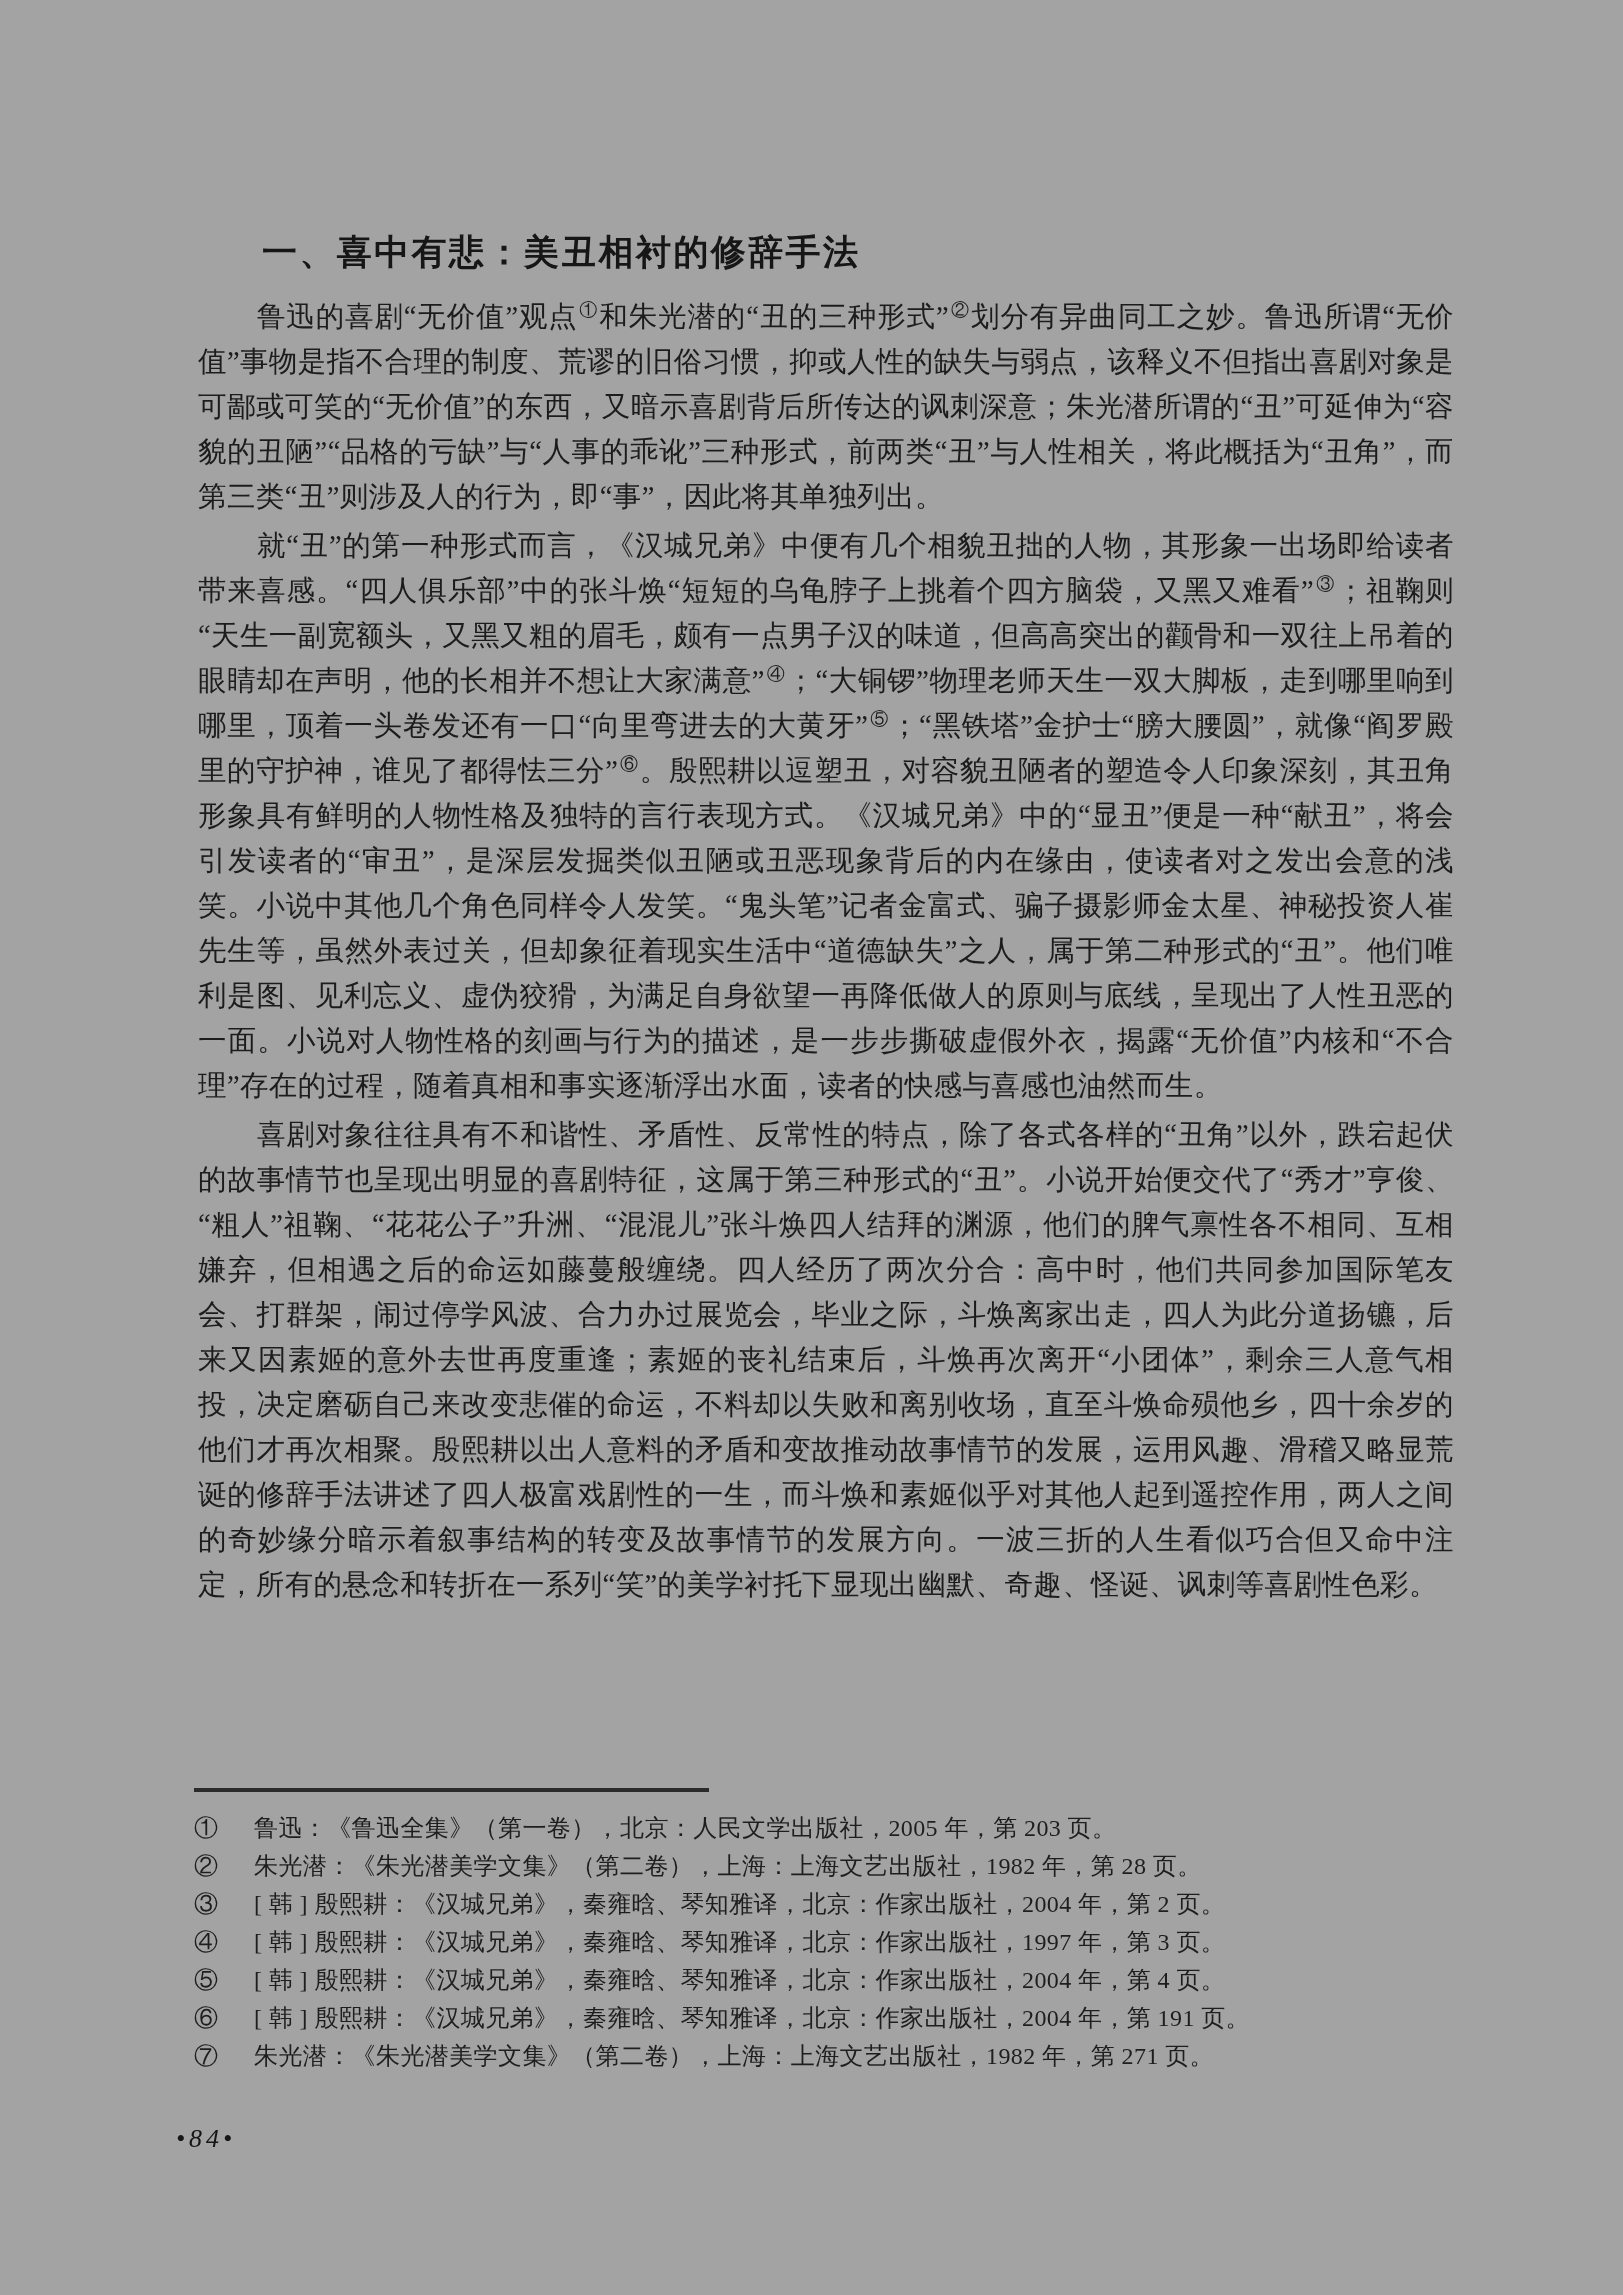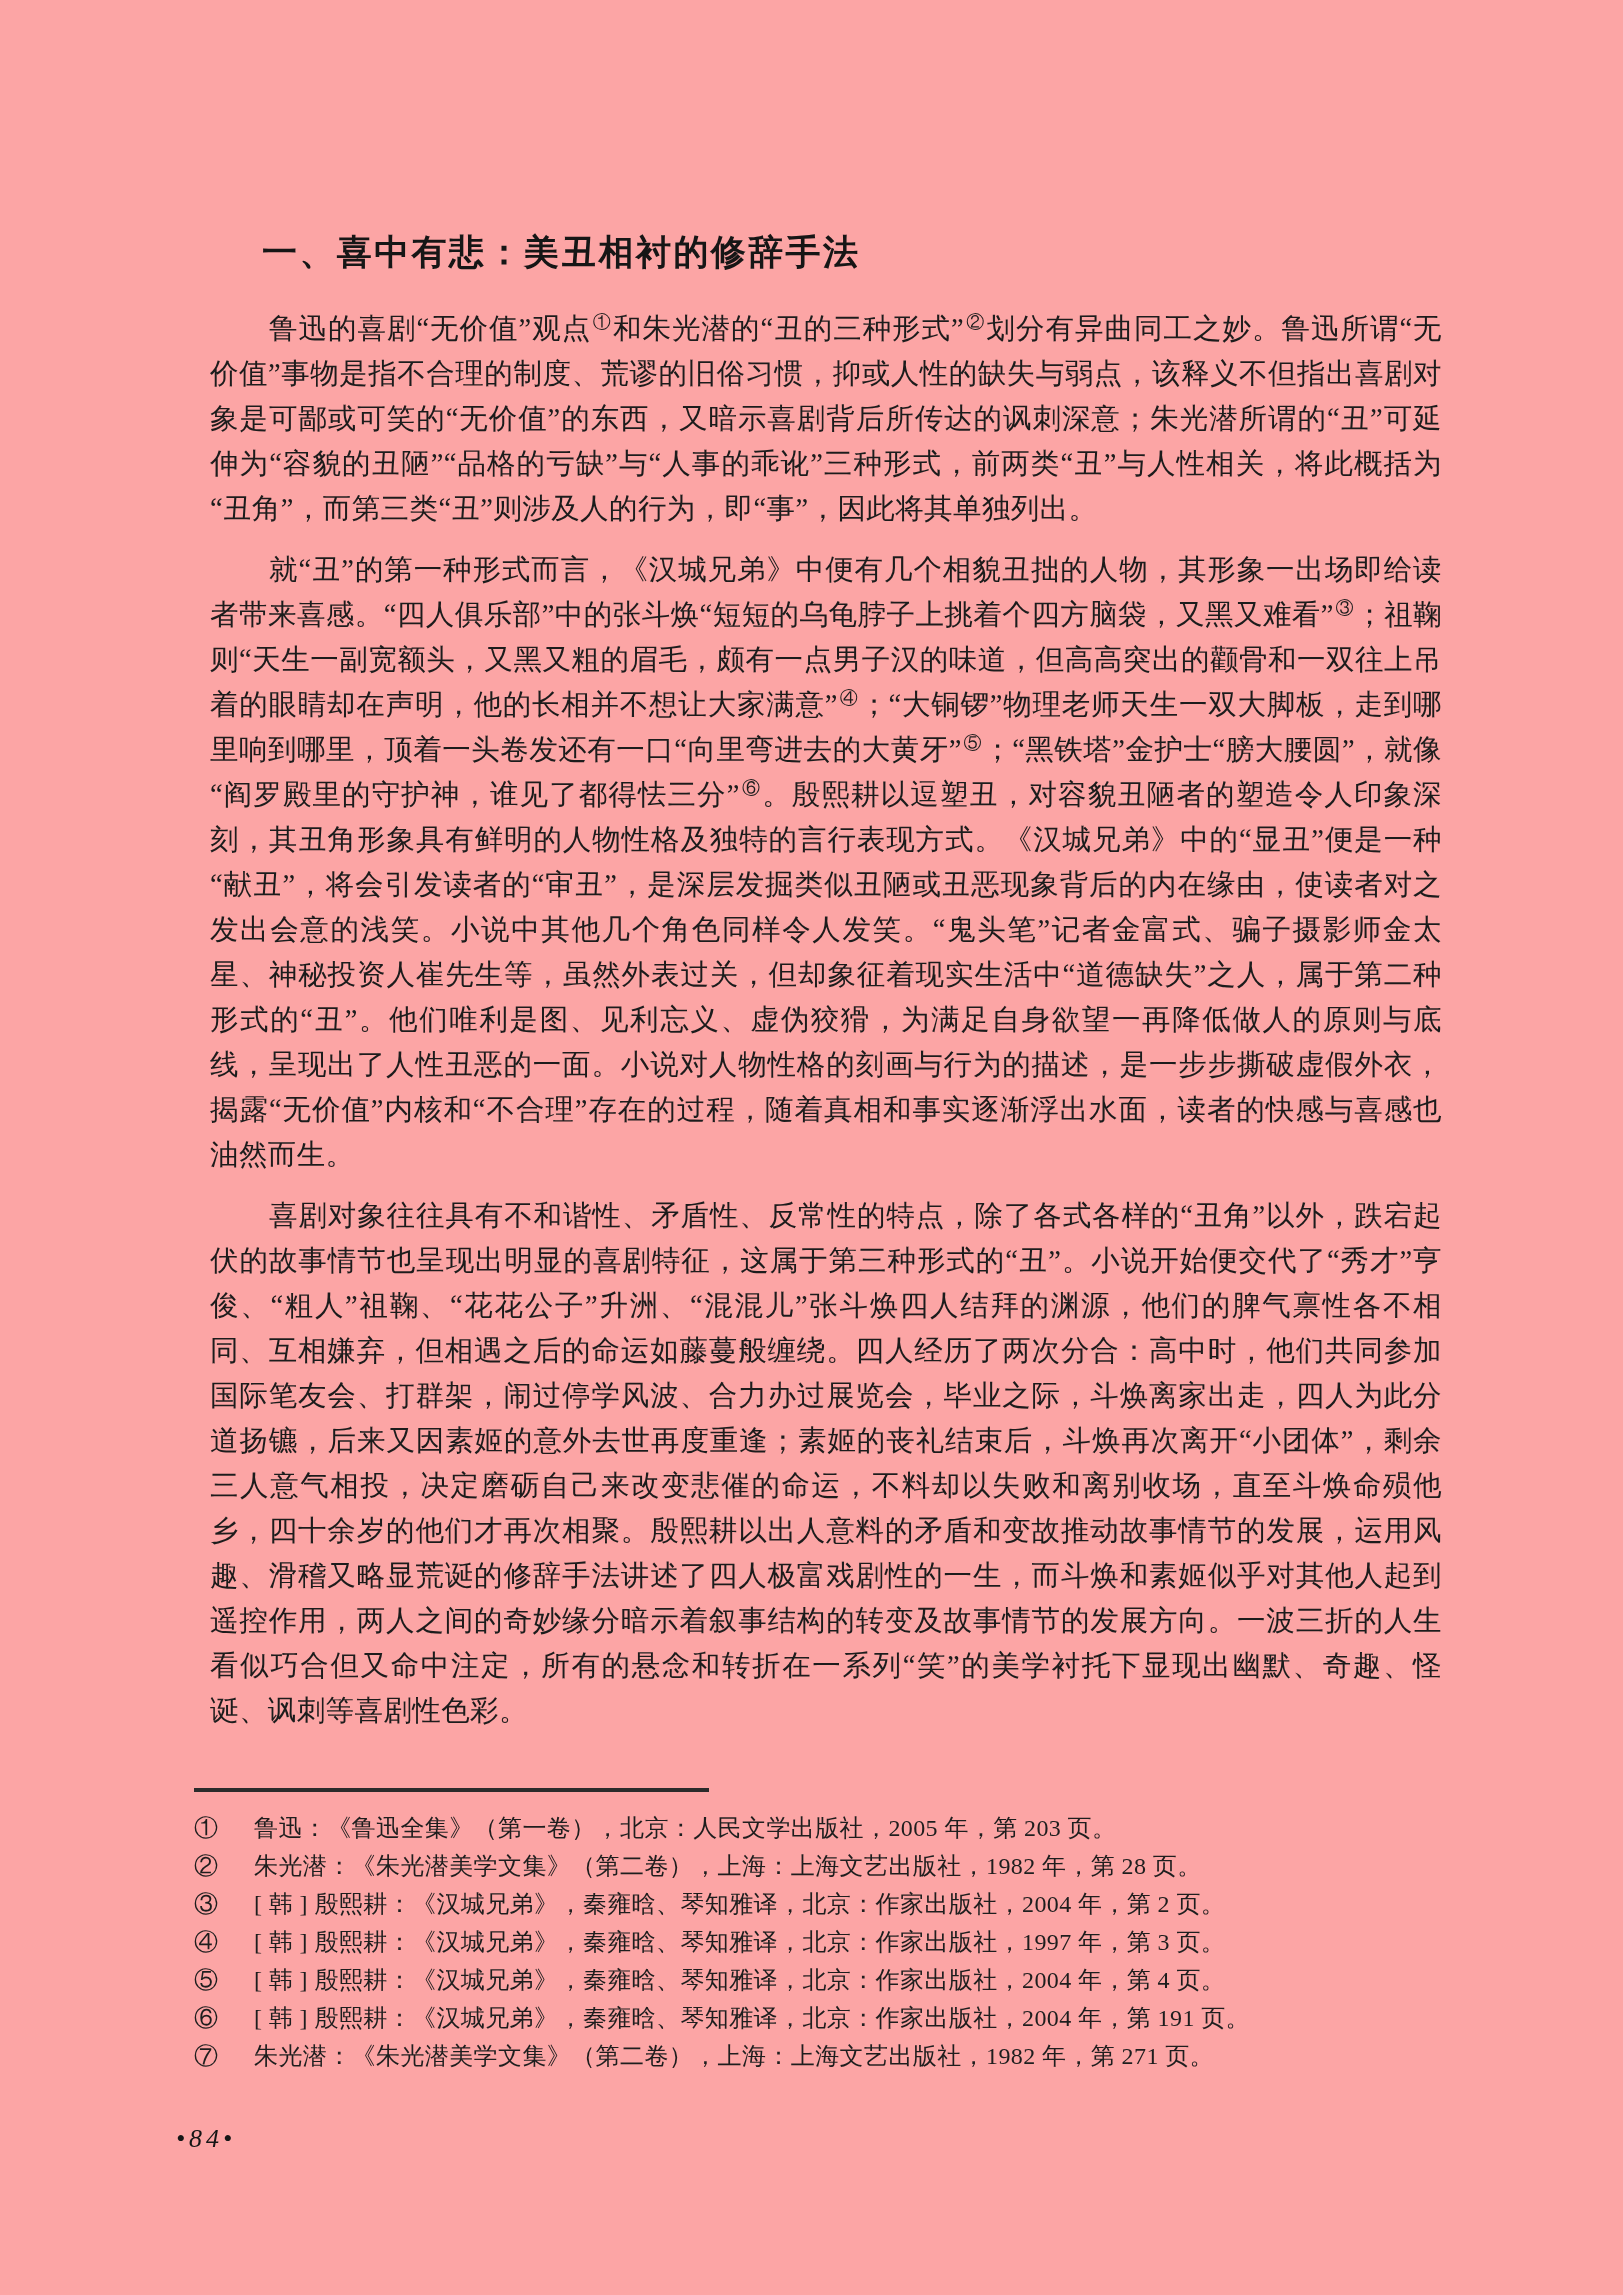--- a/index.html
+++ b/index.html
@@ -5,21 +5,21 @@
   html,body { margin:0; padding:0; }
   body {
     background:#e8e8e8;
     font-family:"Liberation Serif","DejaVu Serif",serif;
   }
   .page {
     position:relative;
     width:1623px;
     height:2295px;
     margin:0 auto;
-    background:#fca5a5;
+    background:#a3a3a3;
     color:#1c1c1c;
     overflow:hidden;
   }
   .heading {
     position:absolute;
     left:194px;
     top:231px;
     width:1264px;
     padding-left:68px;
     box-sizing:border-box;
@@ -37,21 +37,21 @@
     top:290px;
     width:1264px;
     font-size:28.5px;
     line-height:45px;
     letter-spacing:0.4px;
     text-align:justify;
     text-justify:inter-character;
     color:#1c1c1c;
   }
   .body-text p {
-    margin:16px;
+    margin:4px;
     text-indent:59px;
   }
   .body-text sup {
     font-size:18px;
     line-height:0;
     vertical-align:super;
     letter-spacing:0;
     padding:0 1.6px;
   }
   .footnotes {

